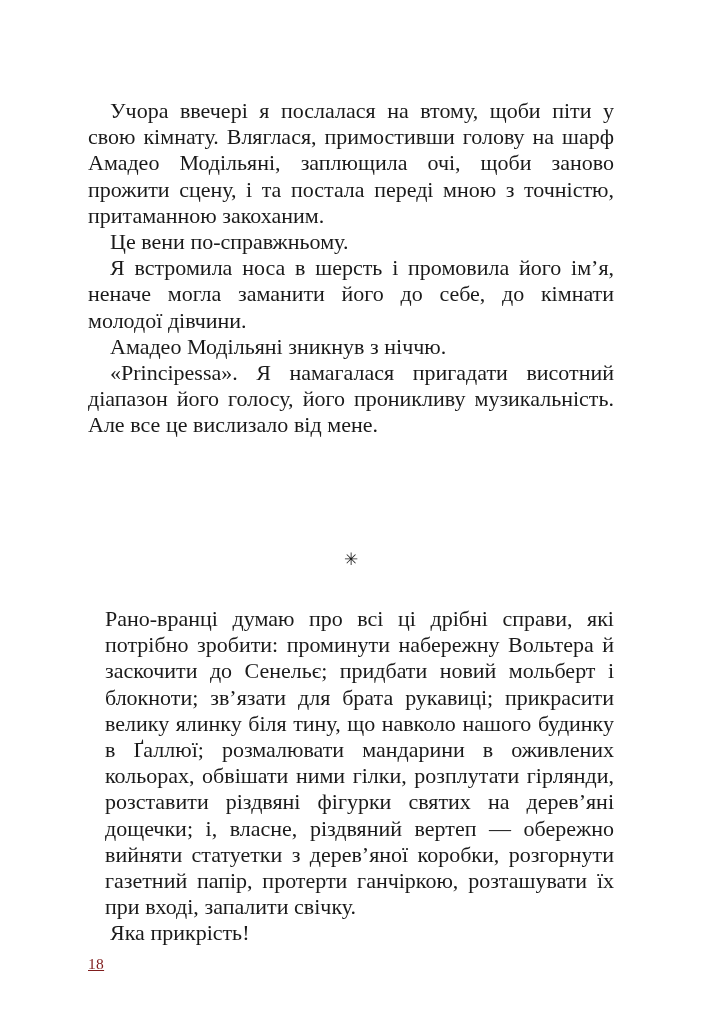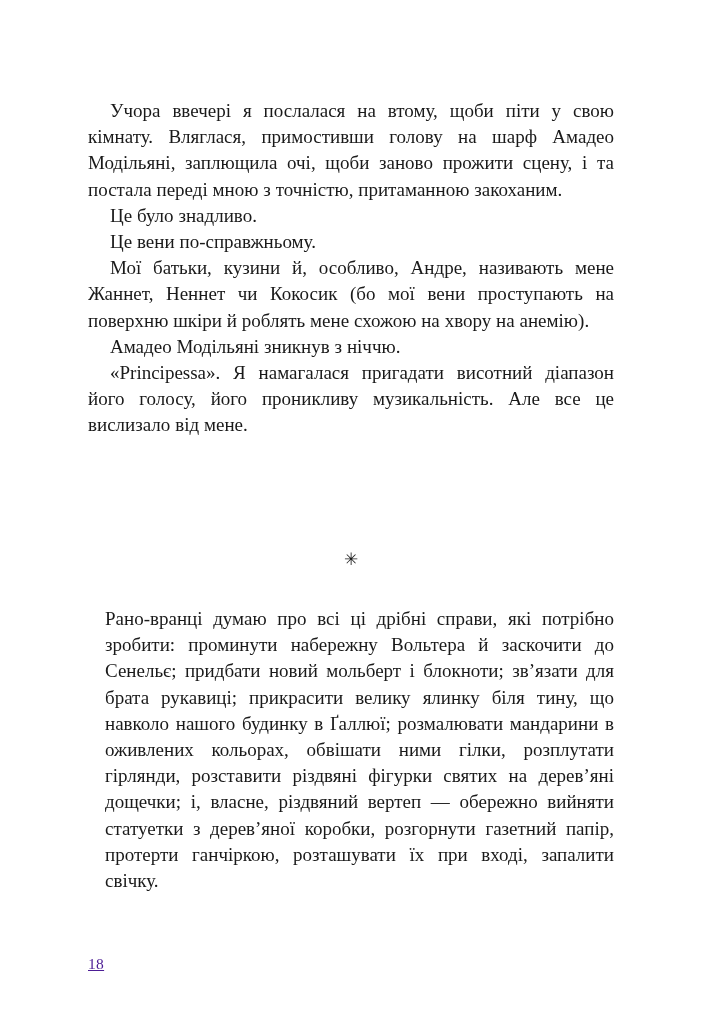--- a/index.html
+++ b/index.html
@@ -20,21 +20,21 @@
     -webkit-font-smoothing: antialiased;
   }
   .textblock {
     position: absolute;
     left: 88px;
     top: 98px;
     width: 526px;
   }
   p.para {
     margin: 0;
-    font-size: 19px;
+    font-size: 22px;
     line-height: 26.2px;
     text-align: justify;
     text-justify: inter-word;
     text-indent: 22px;
     hyphens: manual;
     word-spacing: 0.1px;
   }
   p.para.noindent {
     text-indent: 0;
     margin-left: 17px;
@@ -58,45 +58,45 @@
     left: 0;
     top: 508px;
     width: 526px;
   }
   .folio {
     position: absolute;
     left: 88px;
     top: 955px;
     font-size: 15.5px;
     line-height: 18px;
-    color: #4c1d95;
+    color: #7f1d1d;
     font-family: "Liberation Serif", "DejaVu Serif", serif;
     letter-spacing: 0.3px;
     text-decoration: underline;
   }
 </style>
 </head>
 <body>
 
 <div class="page">
 
   <div class="textblock">
 
     <div>
       <p class="para last-line-left">Учора ввечері я послалася на втому, щоби піти у свою кімнату. Вляглася, примостивши голову на шарф Амадео Модільяні, заплющила очі, щоби заново прожити сцену, і та постала переді мною з точністю, притаманною закоханим.</p>
-      <p class="para last-line-left">Це було знадливо.</p>
       <p class="para last-line-left">Це вени по-справжньому.</p>
-      <p class="para last-line-left">Мої батьки, кузини й, особливо, Андре, називають мене Жаннет, Неннет чи Кокосик (бо мої вени проступають на поверхню шкіри й роблять мене схожою на хвору на анемію).</p>
+      <p class="para last-line-left">Я встромила носа в шерсть і промовила його ім’я, неначе могла заманити його до себе, до кімнати молодої дівчини.</p>
       <p class="para last-line-left">Амадео Модільяні зникнув з ніччю.</p>
       <p class="para last-line-left">«Principessa». Я намагалася пригадати висотний діапазон його голосу, його проникливу музикальність. Але все це вислизало від мене.</p>
     </div>
 
     <div class="divider">✳</div>
 
     <div class="section-two">
       <p class="para noindent last-line-left">Рано-вранці думаю про всі ці дрібні справи, які потрібно зробити: проминути набережну Вольтера й заскочити до Сенельє; придбати новий мольберт і блокноти; зв’язати для брата рукавиці; прикрасити велику ялинку біля тину, що навколо нашого будинку в Ґаллюї; розмалювати мандарини в оживлених кольорах, обвішати ними гілки, розплутати гірлянди, розставити різдвяні фігурки святих на дерев’яні дощечки; і, власне, різдвяний вертеп — обережно вийняти статуетки з дерев’яної коробки, розгорнути газетний папір, протерти ганчіркою, розташувати їх при вході, запалити свічку.</p>
+      <p class="para last-line-left">Яка прикрість!</p>
     </div>
 
   </div>
 
   <div class="folio">18</div>
 
 </div>
 
 </body></html>

